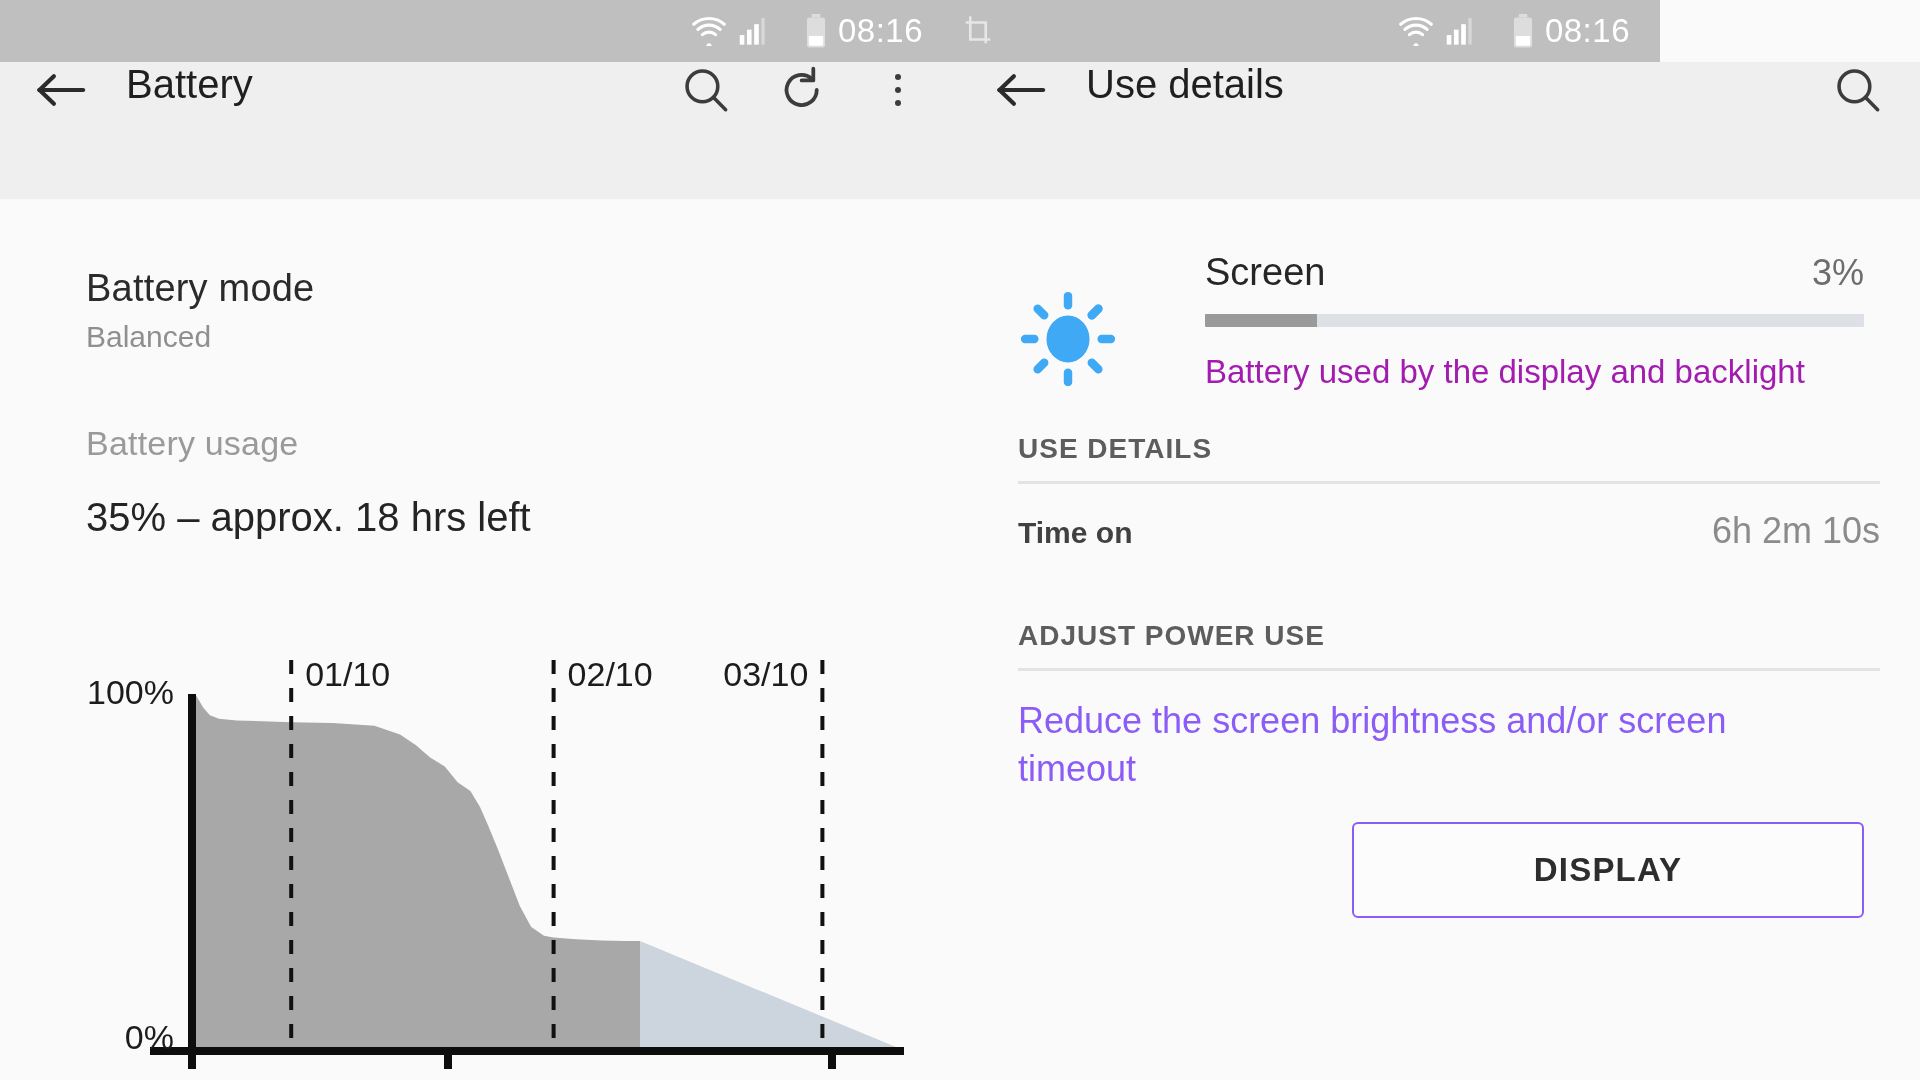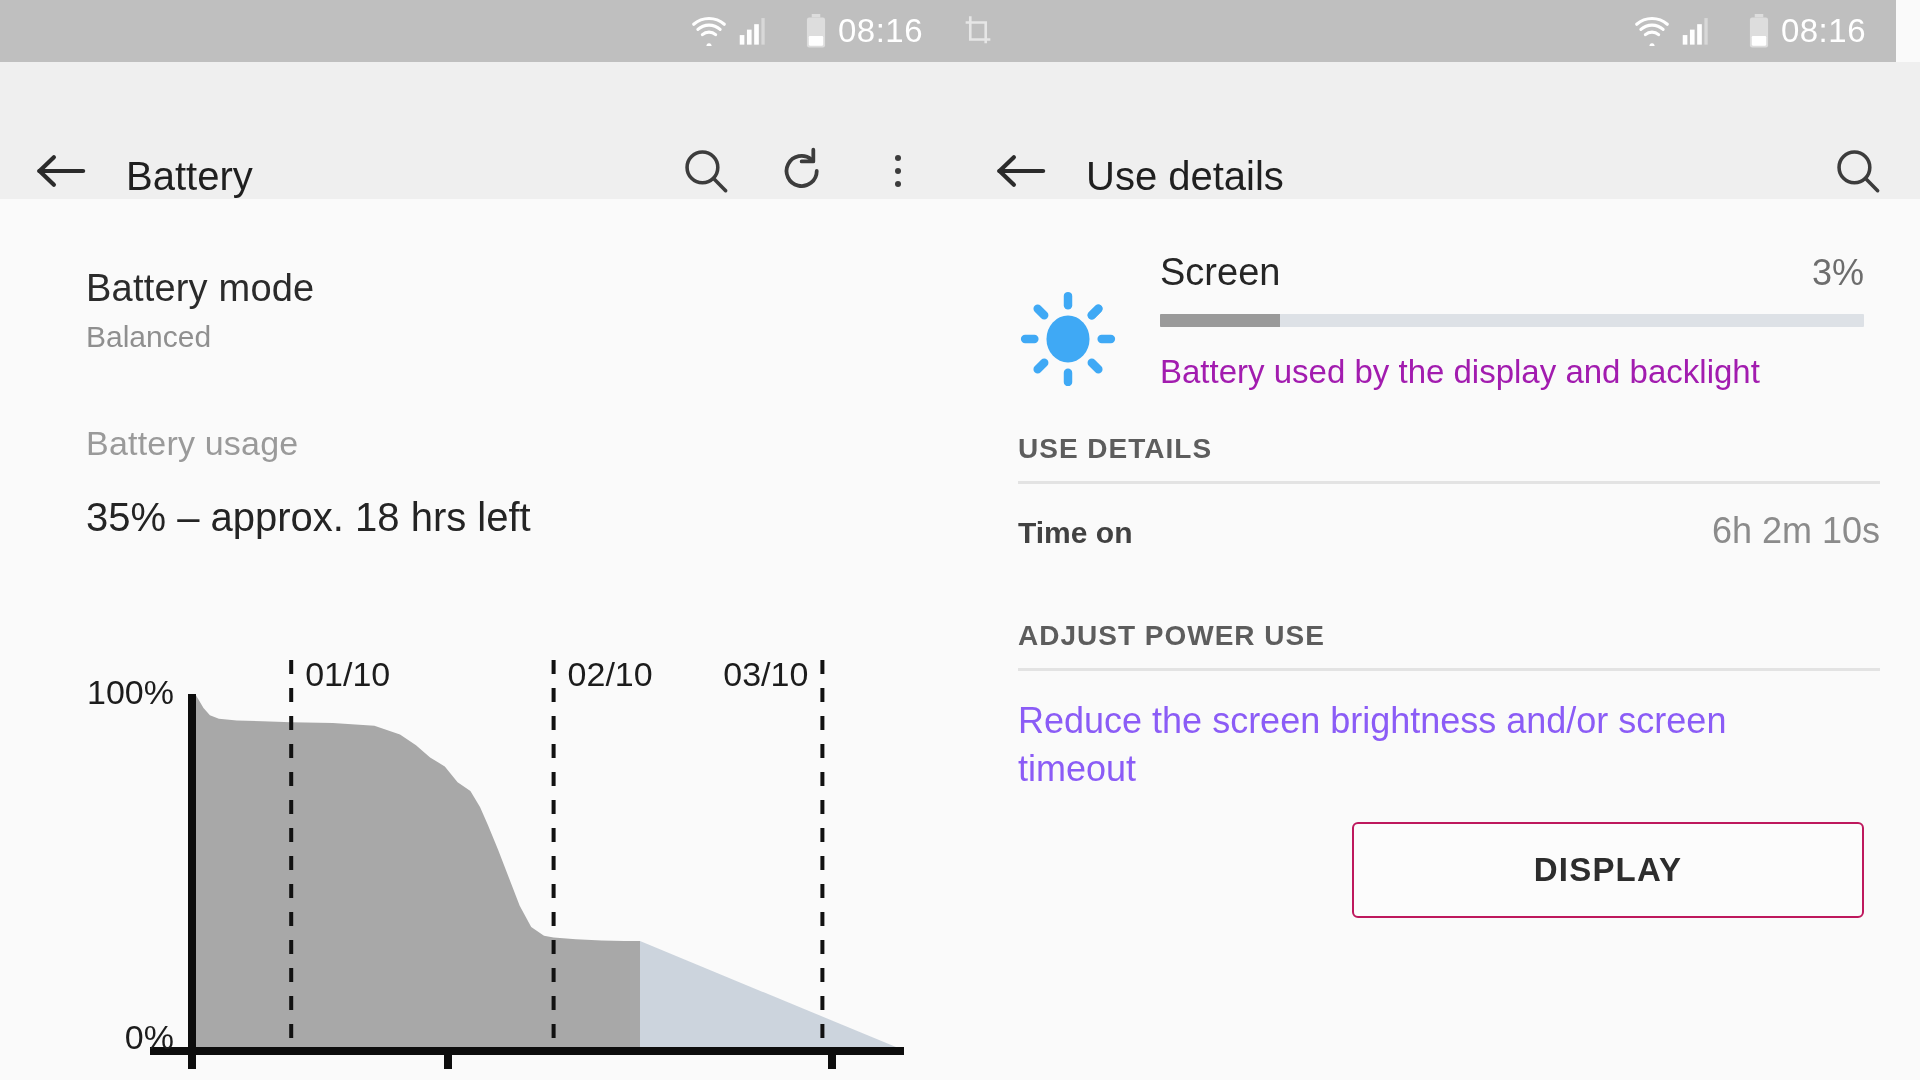--- a/index.html
+++ b/index.html
@@ -6,21 +6,21 @@
   html, body {
     width: 1920px; height: 1080px;
     font-family: "Liberation Sans", sans-serif;
     background: #fafafa;
     overflow: hidden;
   }
   #screen { position: relative; width: 1920px; height: 1080px; background: #fafafa; }
 
   
   .statusbar {
-    position: absolute; top: 0; left: 0; width: 1896px; height: 62px;
+    position: absolute; top: 0; left: 0; width: 1660px; height: 62px;
     background: #bfbfbf;
     display: flex; align-items: center;
   }
   .sb-group { display: flex; align-items: center; gap: 10px; color: #ffffff; }
   .sb-left-group { position: absolute; left: 690px; top: 50%; transform: translateY(-50%); }
   .sb-right-group { position: absolute; right: 30px; top: 50%; transform: translateY(-50%); }
   .sb-time { font-size: 33px; letter-spacing: 0.5px; color:#ffffff; }
   .sb-icon { display: inline-flex; align-items: center; }
   .sb-sep { width: 18px; }
 
@@ -29,21 +29,21 @@
   .panel-left  { left: 0;    width: 960px; background: #fafafa; }
   .panel-right { left: 960px; width: 960px; background: #fafafa; }
   .panel-divider {
     position: absolute; left: 960px; top: 62px; width: 1px; height: 1018px;
     background: #ececec;
   }
 
   
   .appbar {
     position: relative; height: 137px; background: #efefef;
-    display: flex; align-items: flex-end; padding: 0 34px;
+    display: flex; align-items: flex-start; padding: 0 34px;
   }
   .appbar-title {
     font-size: 40px; color: #1f1f1f; font-weight: 400; margin-left: 36px;
     white-space: nowrap;
   }
   .appbar-actions { margin-left: auto; display: flex; align-items: center; gap: 40px; }
   .iconbtn {
     width: 56px; height: 56px; display: flex; align-items: center; justify-content: center;
     cursor: pointer;
   }
@@ -56,21 +56,21 @@
   .battery-mode-value { font-size: 30px; color: #8f8f8f; margin-top: 10px; }
   .battery-usage-label { font-size: 34px; color: #9a9a9a; margin-top: 70px; letter-spacing: .2px; }
   .battery-summary { font-size: 40px; color: #242424; margin-top: 32px; white-space: nowrap; }
 
   .chart-wrap { position: absolute; left: 0; top: 0; width: 960px; height: 1018px; pointer-events: none; }
   .chart-svg { position: absolute; left: 0; top: 0; }
 
   
   .right-body { padding: 0; position: relative; }
 
-  .screen-row { display: flex; align-items: flex-start; padding: 52px 56px 0 58px; }
+  .screen-row { display: flex; align-items: flex-start; padding: 52px 56px 0 58px; gap: 45px; }
   .sun-icon { width: 100px; height: 100px; flex: 0 0 100px; margin-top: 38px; }
   .screen-main { flex: 1; margin-left: 42px; }
   .screen-head { display: flex; align-items: baseline; }
   .screen-name { font-size: 38px; color: #262626; }
   .screen-pct { margin-left: auto; font-size: 36px; color: #6d6d6d; }
   .bar-track {
     margin-top: 20px; height: 13px; width: 100%;
     background: #dde1e6; border-radius: 1px; position: relative; overflow: hidden;
   }
   .bar-fill { position: absolute; left: 0; top: 0; bottom: 0; background: #9a9a9a; }
@@ -87,21 +87,21 @@
   }
   .detail-label { font-size: 30px; font-weight: bold; color: #414141; }
   .detail-value { margin-left: auto; font-size: 36px; color: #8b8b8b; }
 
   .adjust-text {
     margin: 26px 56px 0 58px; font-size: 36px; color: #8b5cf6; line-height: 1.32;
     max-width: 790px;
   }
   .btn-row { display: flex; justify-content: flex-end; padding: 30px 56px 0 0; }
   .outline-btn {
-    min-width: 512px; height: 96px; border: 2px solid #be185d; border-radius: 6px;
+    min-width: 512px; height: 96px; border: 2px solid #8b5cf6; border-radius: 6px;
     background: #fcfcfc; color: #2d2d2d; font-size: 33px; font-weight: bold;
     letter-spacing: 1.2px; display: flex; align-items: center; justify-content: center;
     cursor: pointer;
   }
 
   .axis-label { font-family: "Liberation Sans", sans-serif; fill: #1c1c1c; }
 </style>
 </head>
 <body>
 

